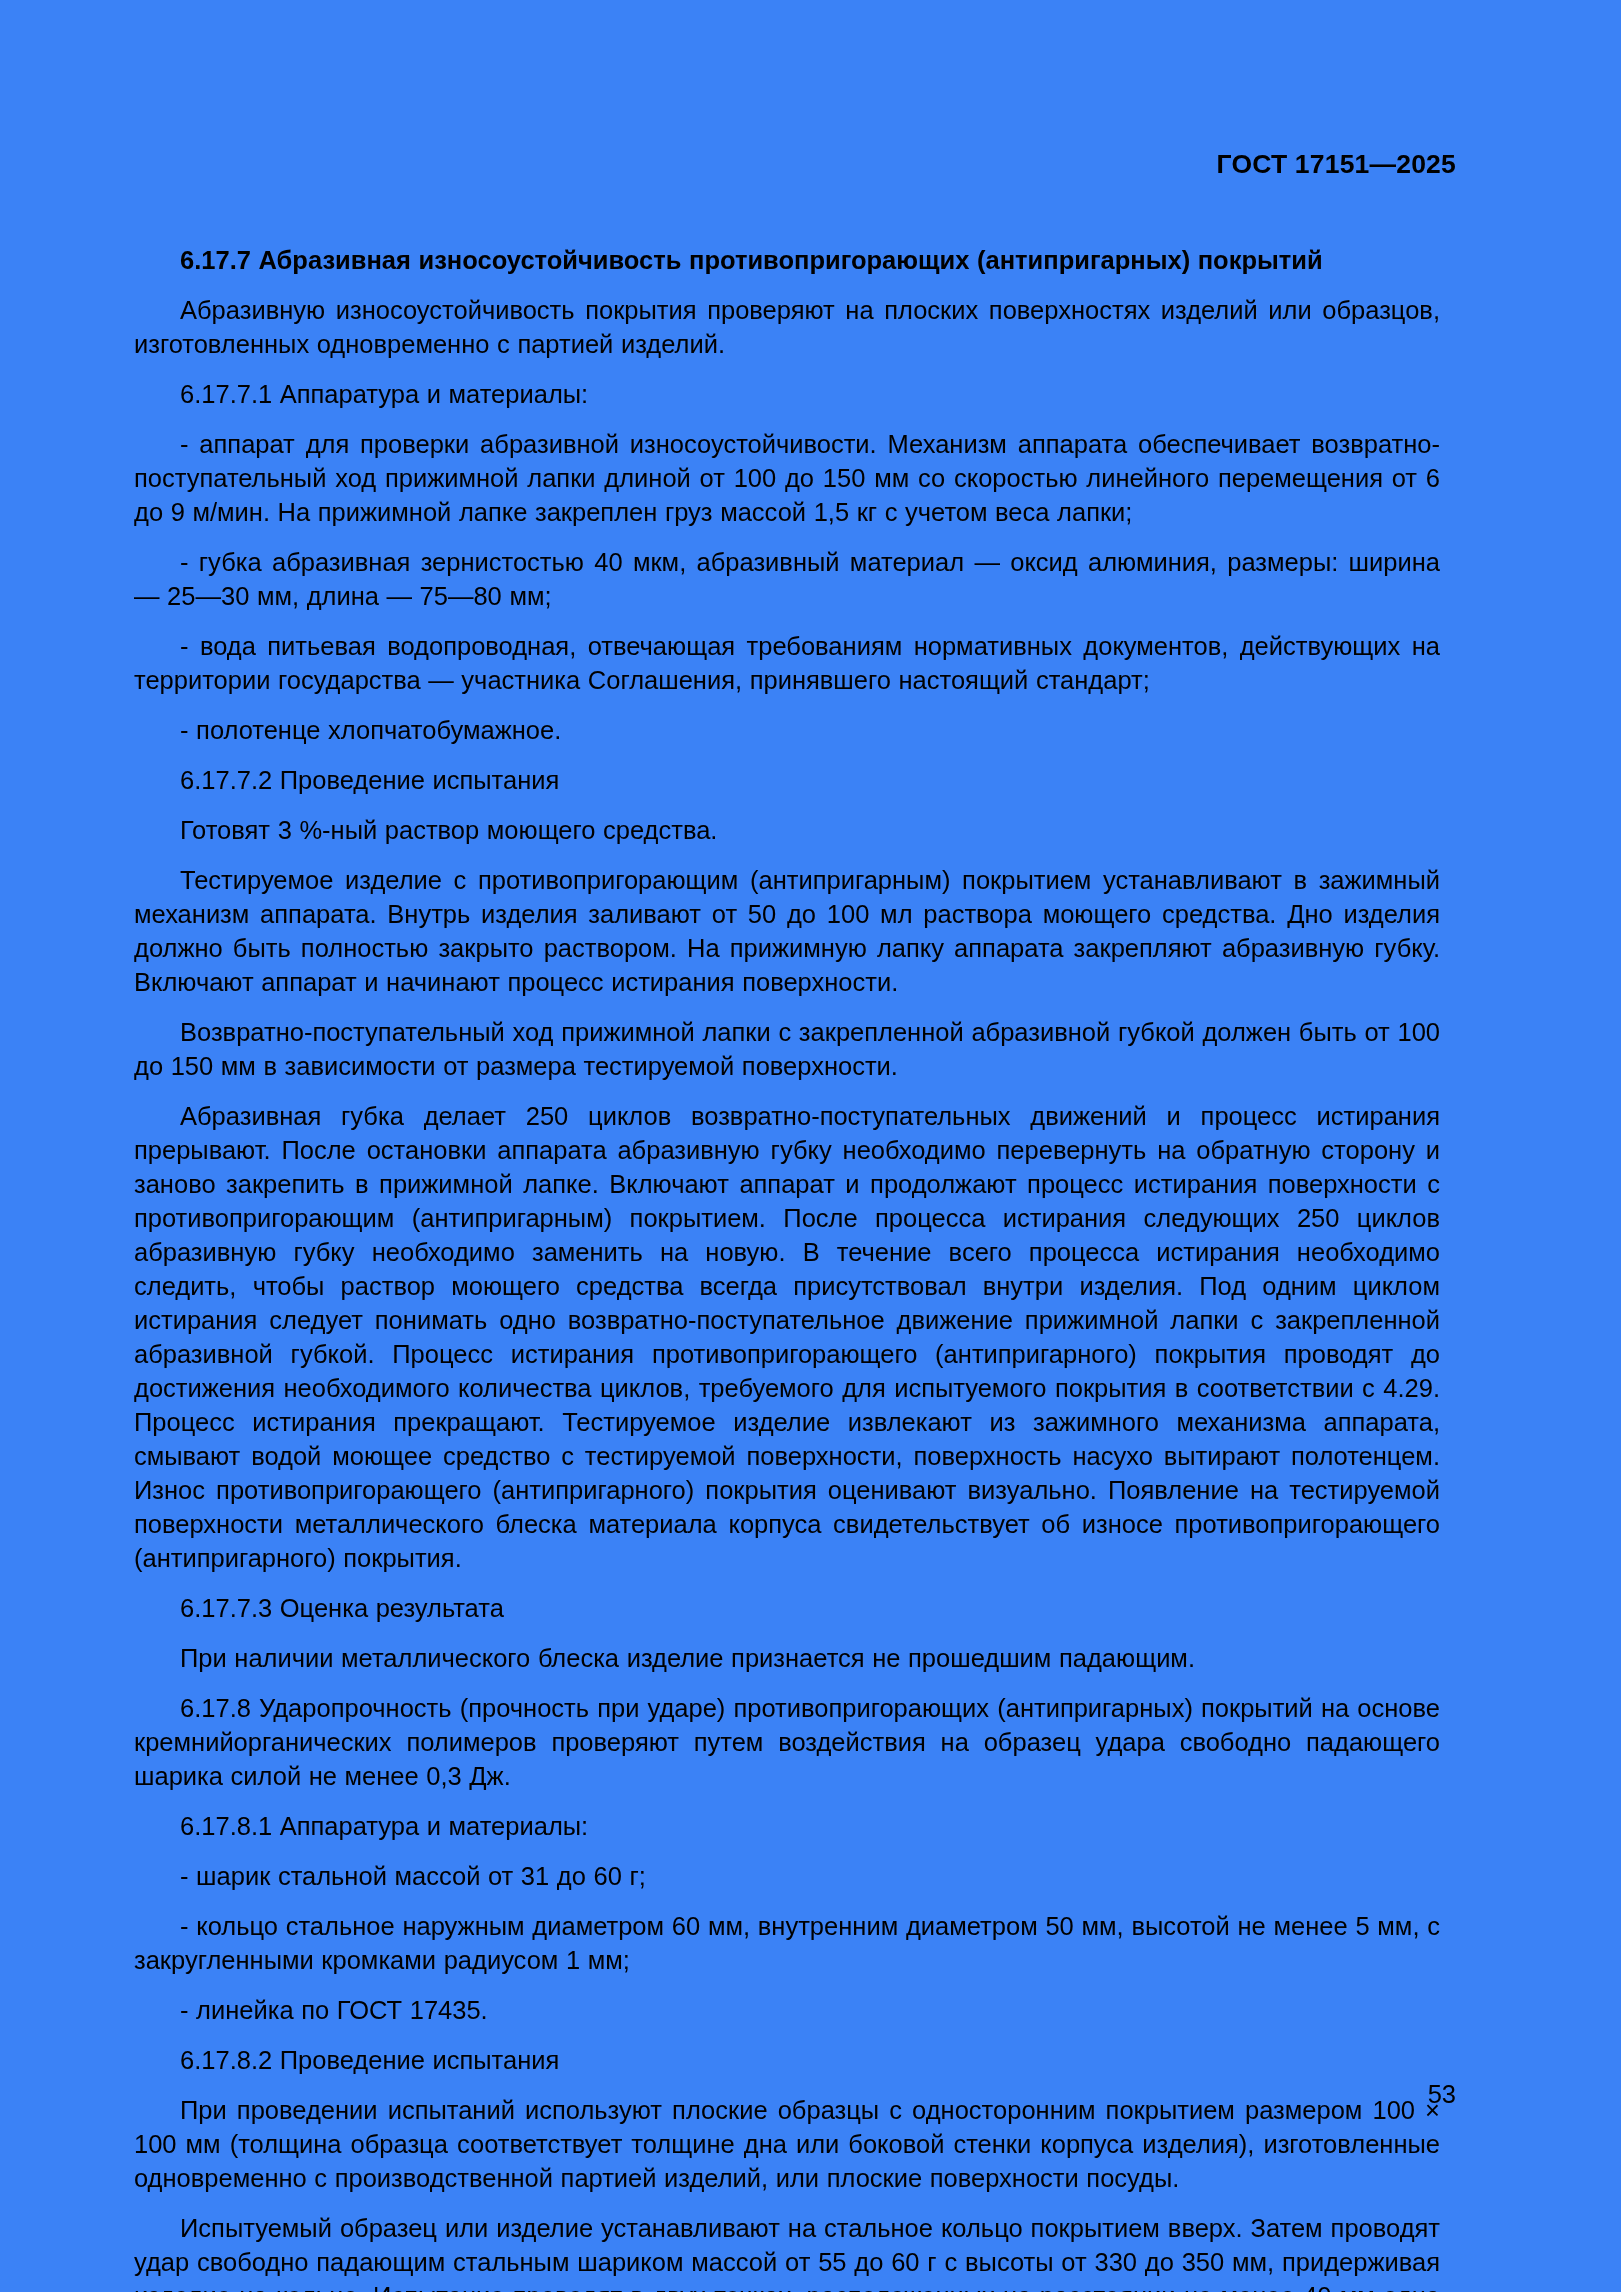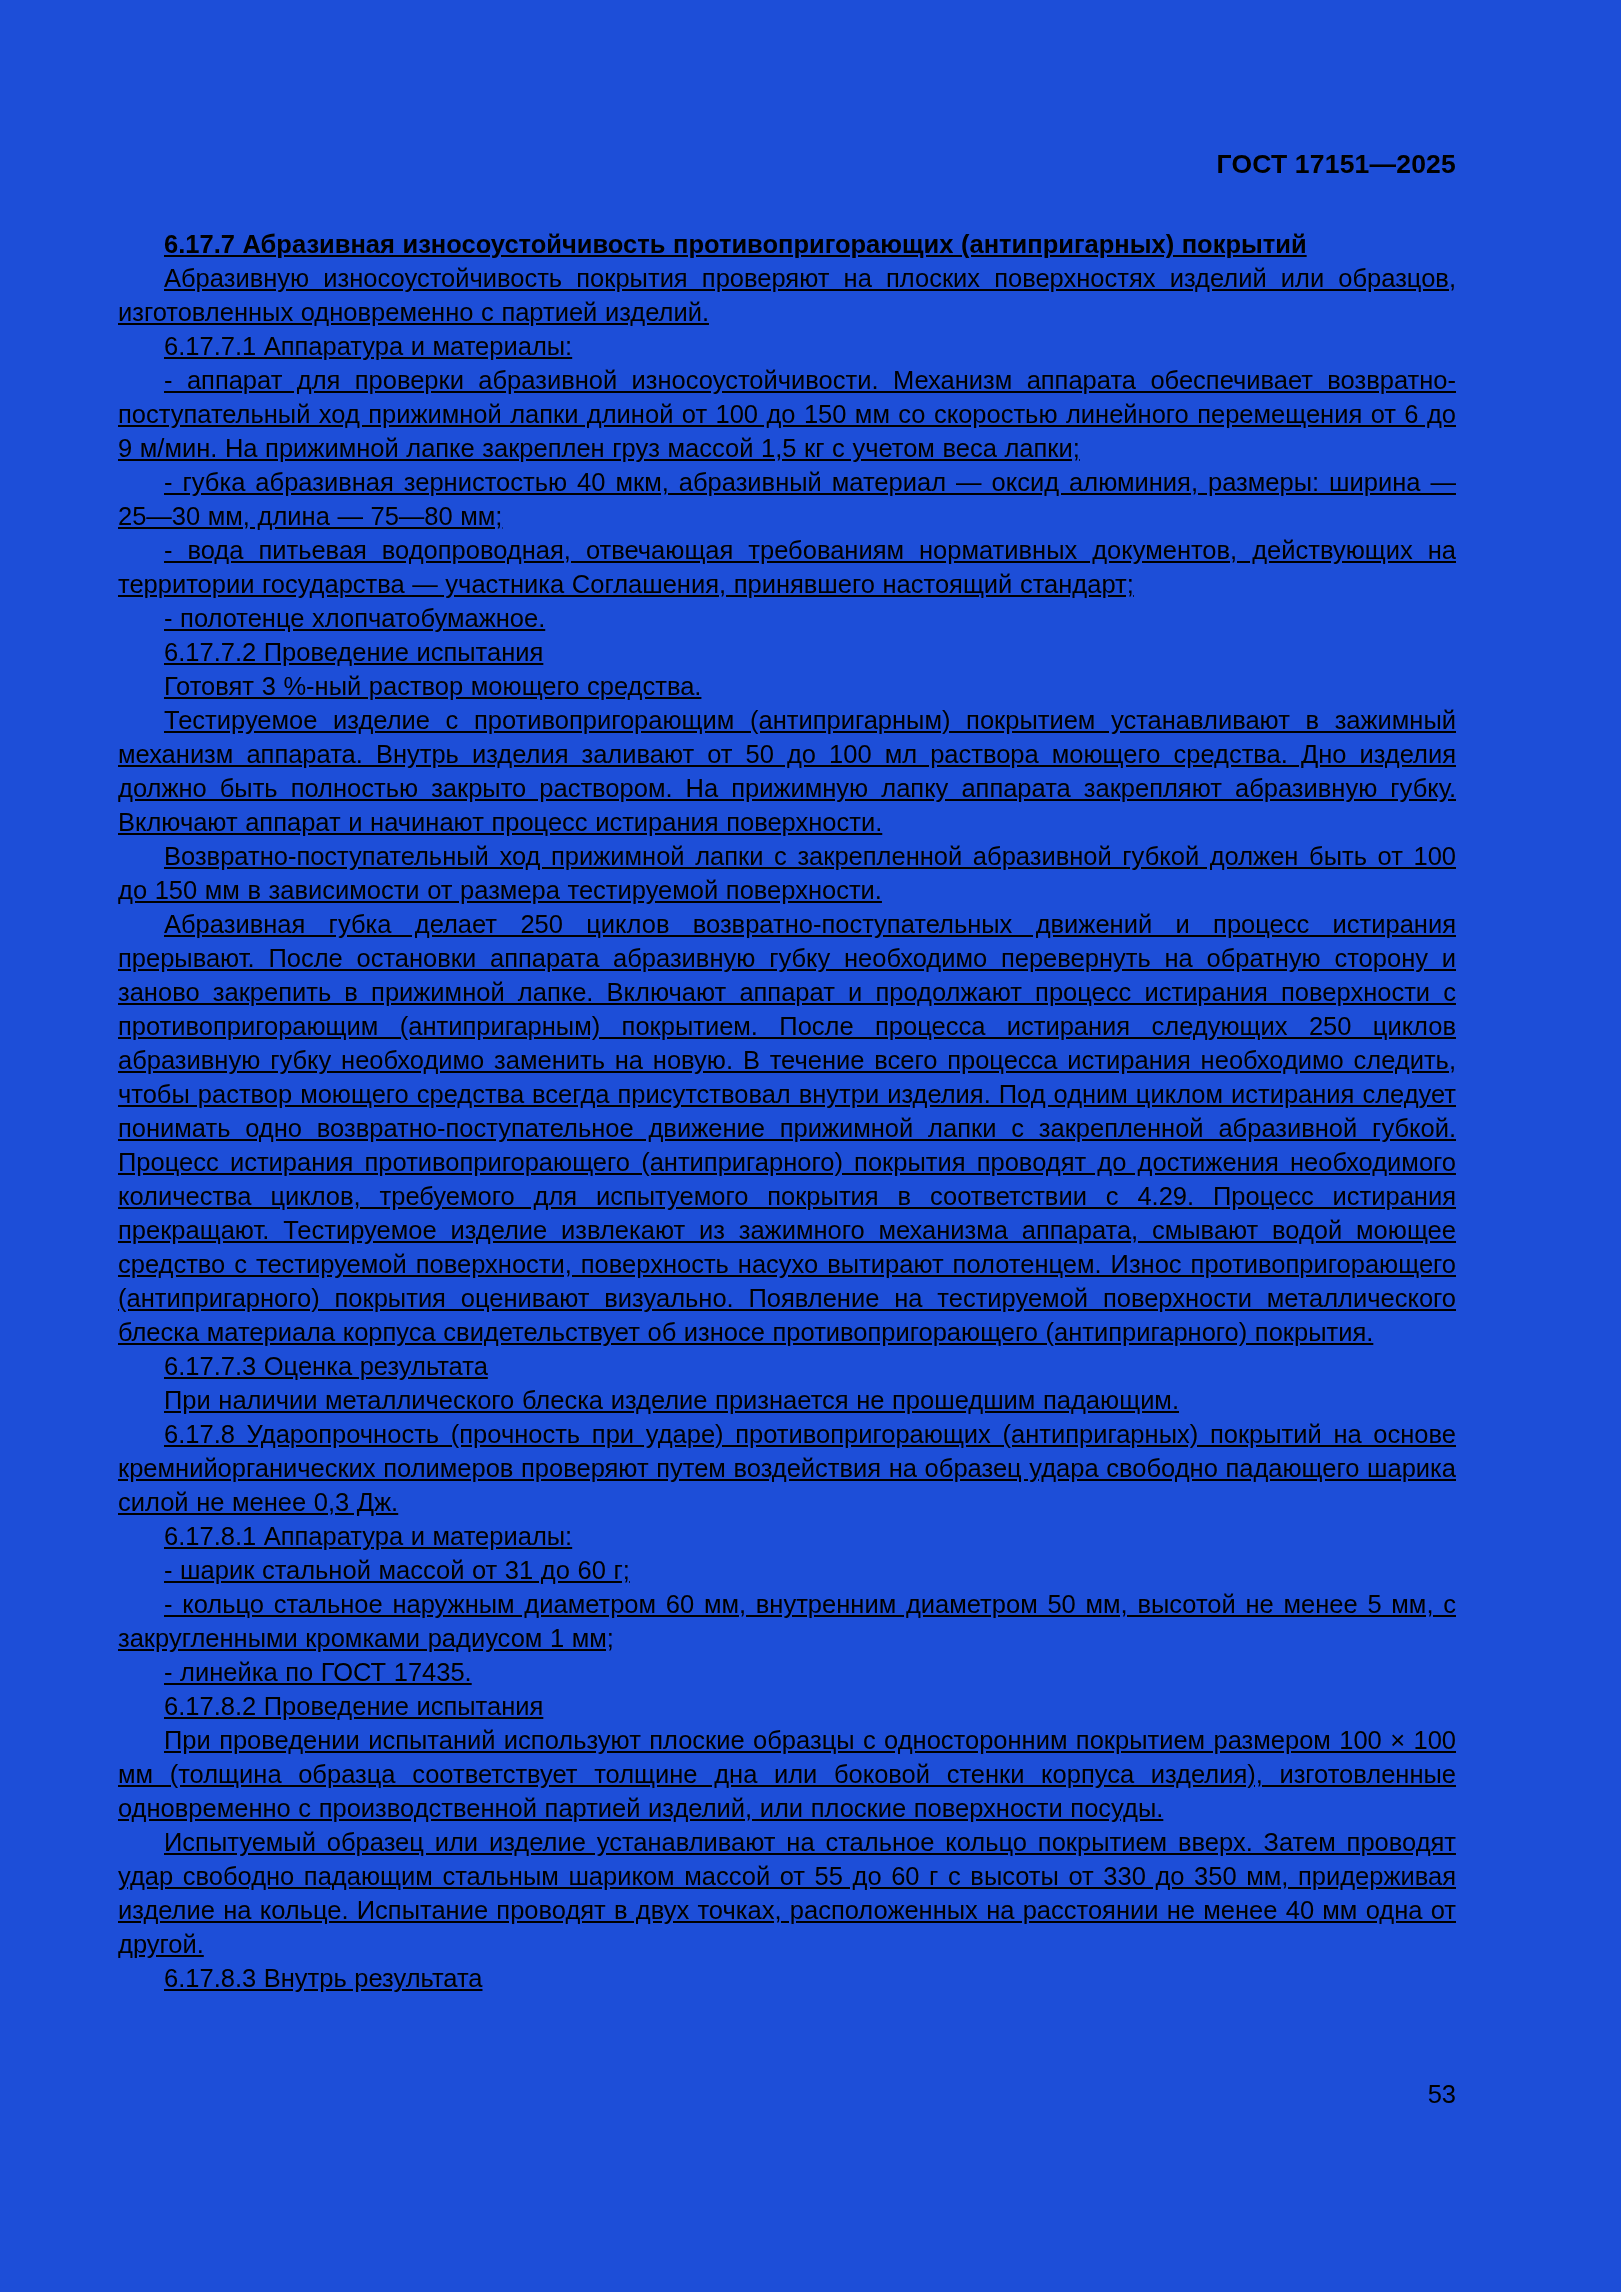--- a/index.html
+++ b/index.html
@@ -4,21 +4,21 @@
 <style>
   html, body {
     margin: 0;
     padding: 0;
     background: #ffffff;
   }
   .page {
     position: relative;
     width: 1621px;
     height: 2293px;
-    background: #1d4ed8;
+    background: #3b82f6;
     color: #000000;
     font-family: "Liberation Sans", sans-serif;
     overflow: hidden;
     box-sizing: border-box;
     padding-left: 37px;
   }
   .doc-header {
     position: absolute;
     top: 149px;
     left: 118px;
@@ -30,25 +30,24 @@
   }
   .content {
     position: absolute;
     top: 227px;
     left: 118px;
     right: 165px;
     font-size: 25.5px;
     line-height: 34px;
   }
   .para {
-    margin: 0;
+    margin: 16px;
     text-align: justify;
     text-indent: 46px;
     word-spacing: 0.5px;
-    text-decoration: underline;
   }
   .para.heading {
     font-weight: bold;
   }
   .page-number {
     position: absolute;
     top: 2080px;
     right: 165px;
     font-size: 25.5px;
     text-align: right;

